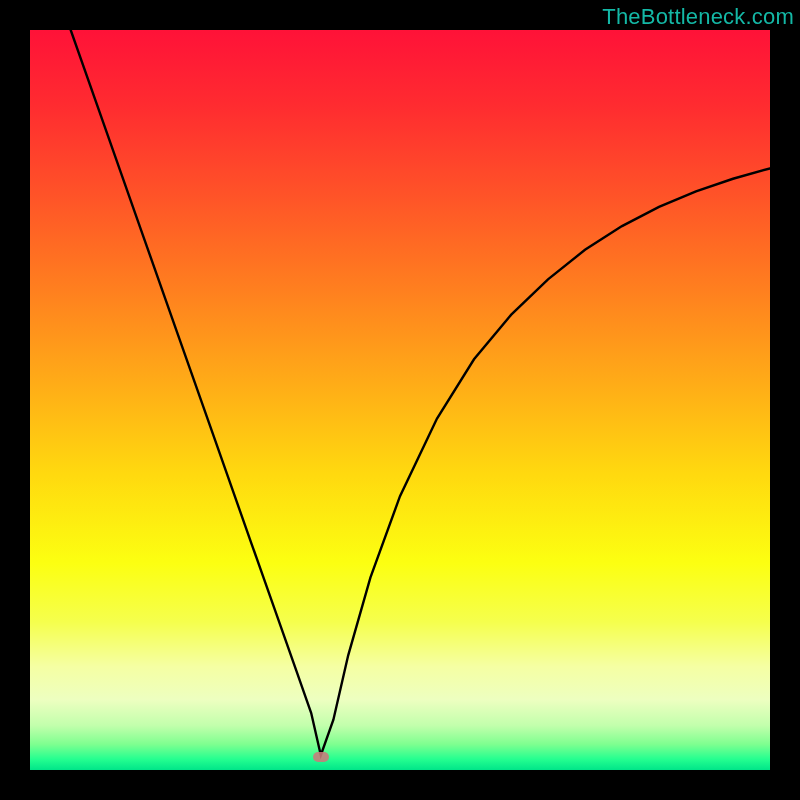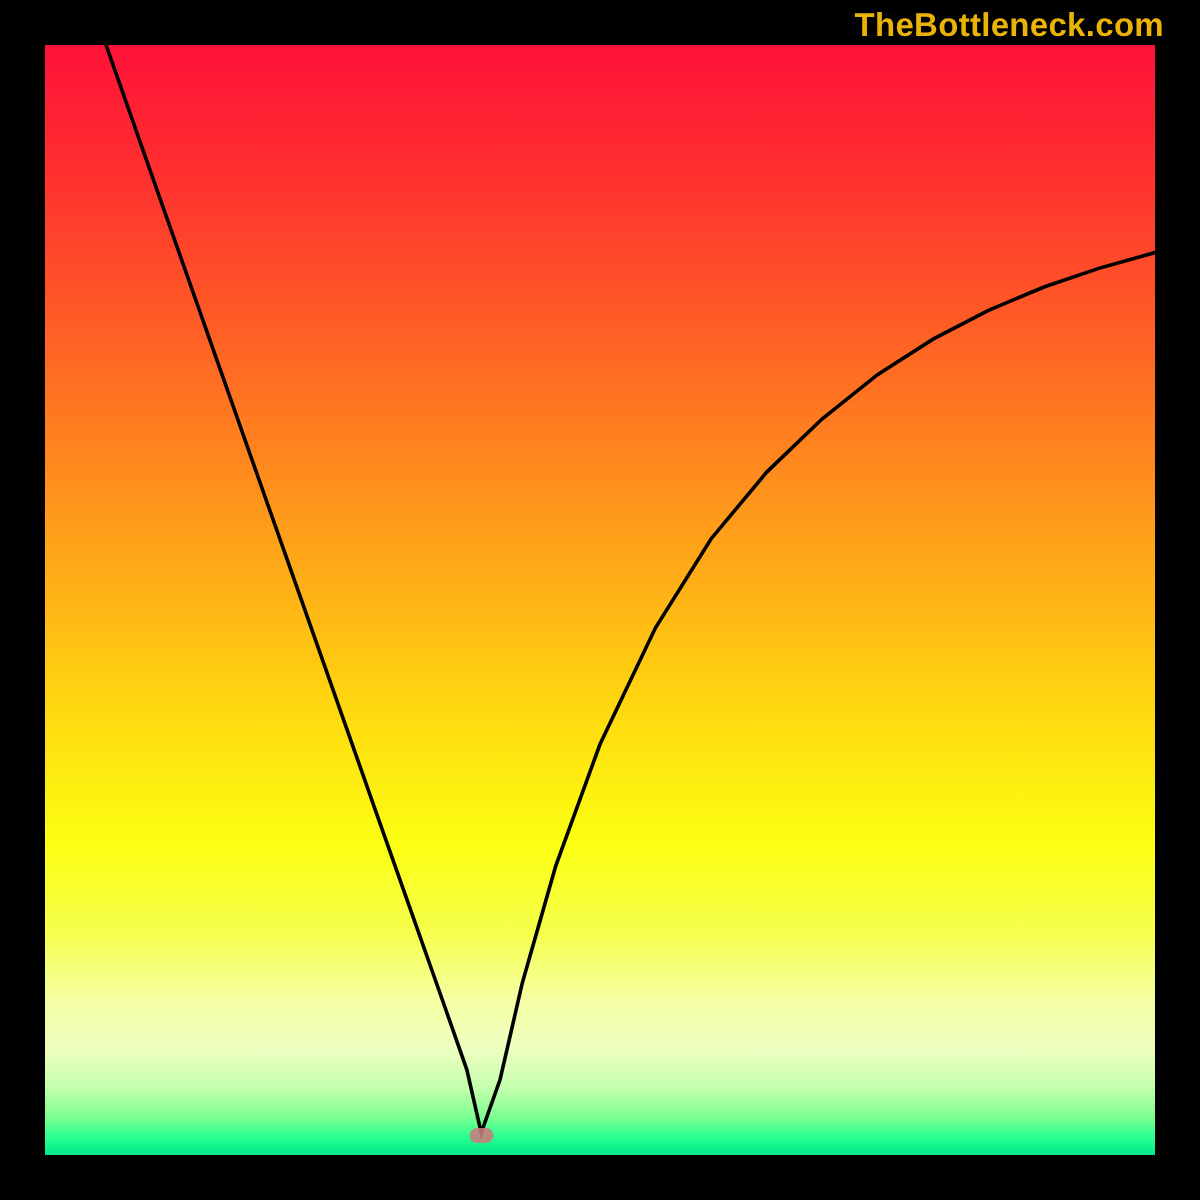--- a/index.html
+++ b/index.html
@@ -28,25 +28,24 @@
   }
   .dot {
     position: absolute;
     width: 16px; height: 10px;
     border-radius: 5px;
     opacity: 0.88;
     transform: translate(-50%, -50%);
   }
   .attribution {
     position: absolute;
-    top: 4px; right: 24px;
-    color: #eab308;
+    top: 4px; right: 6px;
+    color: #14b8a6;
     font-size: 22px;
     letter-spacing: 0.2px;
-    font-weight: bold;
   }
 </style>
 </head>
 <body>
 
 <div class="frame">
 
   <div class="plot">
 
     <div class="grad" id="grad" style="top: 0px; height: 100%; background: linear-gradient(rgb(255, 18, 56) 0%, rgb(255, 43, 48) 10%, rgb(255, 82, 40) 22%, rgb(255, 127, 31) 35%, rgb(255, 173, 23) 48%, rgb(255, 217, 15) 60%, rgb(252, 255, 17) 72%, rgb(245, 255, 77) 80%, rgb(245, 255, 163) 86%, rgb(237, 255, 192) 90.5%, rgb(194, 255, 172) 94%, rgb(127, 255, 144) 96.5%, rgb(38, 255, 144) 98.5%, rgb(0, 229, 137) 100%);"></div>

